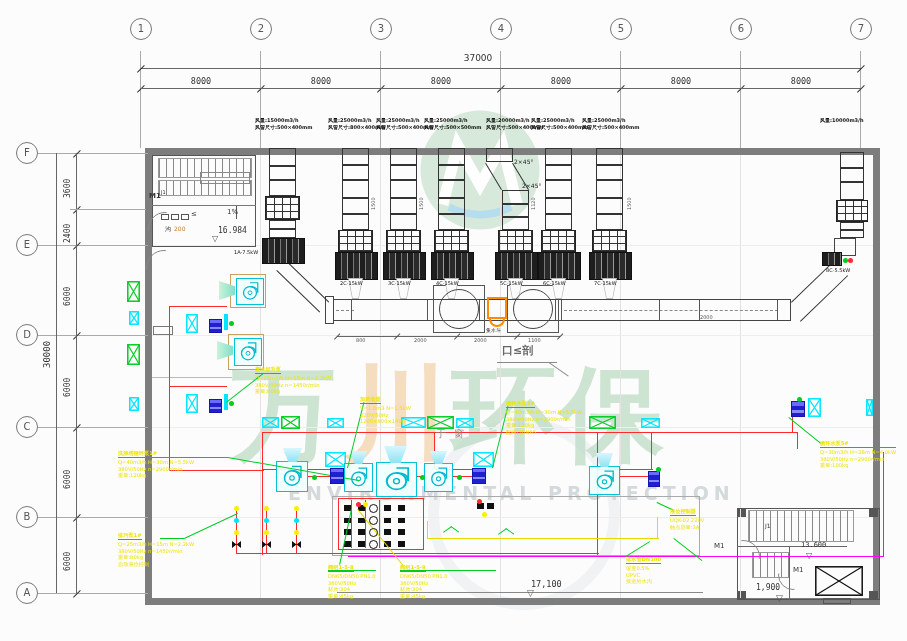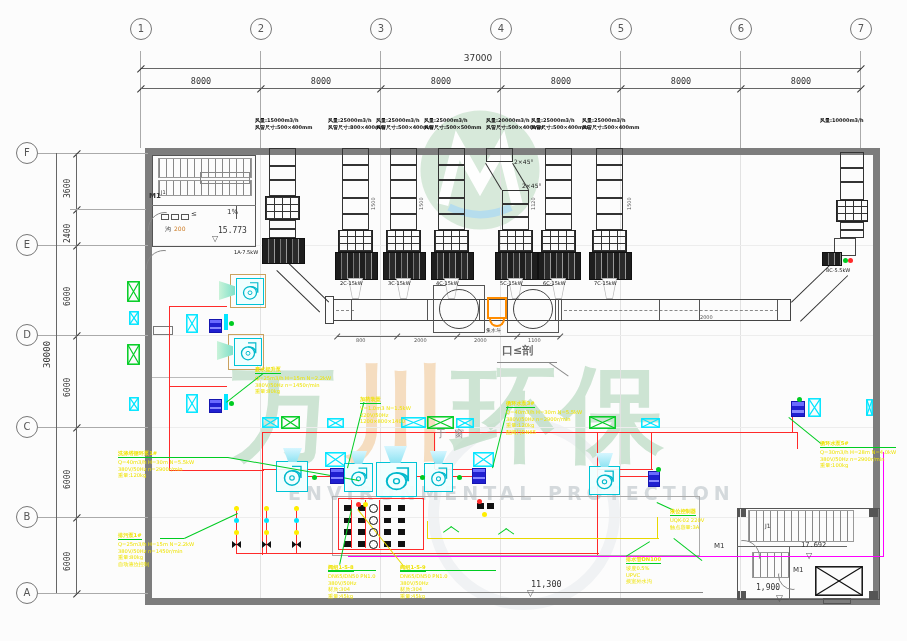--- a/index.html
+++ b/index.html
@@ -588,31 +588,31 @@
     <span class="t" style="position: absolute; left: 371px; top: 210px; font-size: 5px; color: rgb(85, 85, 85); transform: rotate(-90deg);">1500</span>
     <span class="t" style="position: absolute; left: 419px; top: 210px; font-size: 5px; color: rgb(85, 85, 85); transform: rotate(-90deg);">1500</span>
     <span class="t" style="position: absolute; left: 531px; top: 210px; font-size: 5px; color: rgb(85, 85, 85); transform: rotate(-90deg);">1120</span>
     <span class="t" style="position: absolute; left: 627px; top: 210px; font-size: 5px; color: rgb(85, 85, 85); transform: rotate(-90deg);">1500</span>
     <span class="t" style="position: absolute; left: 149px; top: 193px; font-size: 7px; color: rgb(51, 51, 51); font-weight: 700;">M1</span>
     <span class="t" style="position: absolute; left: 161px; top: 190px; font-size: 5px; color: rgb(51, 51, 51);">J1</span>
     <span class="t" style="position: absolute; left: 191px; top: 211px; font-size: 7px; color: rgb(51, 51, 51);">≤</span>
     <span class="t" style="position: absolute; left: 165px; top: 226px; font-size: 6px; color: rgb(51, 51, 51);">沟</span>
     <span class="t" style="position: absolute; left: 174px; top: 226px; font-size: 6px; color: rgb(204, 122, 34);">200</span>
     <span class="t" style="position: absolute; left: 227px; top: 209px; font-size: 7px; color: rgb(51, 51, 51);">1%</span>
-    <span class="t" style="position: absolute; left: 218px; top: 227px; font-size: 8px; color: rgb(51, 51, 51); font-family: &quot;DejaVu Sans Mono&quot;, monospace;">15.773</span>
+    <span class="t" style="position: absolute; left: 218px; top: 227px; font-size: 8px; color: rgb(51, 51, 51); font-family: &quot;DejaVu Sans Mono&quot;, monospace;">16.984</span>
     <span class="t" style="position: absolute; left: 212px; top: 235px; font-size: 8px; color: rgb(85, 85, 85);">▽</span>
     <span class="t" style="position: absolute; left: 502px; top: 345px; font-size: 11px; color: rgb(102, 102, 102); font-weight: 700;">口≤剖</span>
     <span class="t" style="position: absolute; left: 436px; top: 429px; font-size: 10px; color: rgb(136, 136, 136);">于</span>
     <span class="t" style="position: absolute; left: 454px; top: 429px; font-size: 10px; color: rgb(136, 136, 136);">窗</span>
-    <span class="t" style="position: absolute; left: 531px; top: 580px; font-size: 8.5px; color: rgb(51, 51, 51); font-family: &quot;DejaVu Sans Mono&quot;, monospace;">11,300</span>
+    <span class="t" style="position: absolute; left: 531px; top: 580px; font-size: 8.5px; color: rgb(51, 51, 51); font-family: &quot;DejaVu Sans Mono&quot;, monospace;">17,100</span>
     <span class="t" style="position: absolute; left: 527px; top: 589px; font-size: 9px; color: rgb(85, 85, 85);">▽</span>
     <span class="t" style="position: absolute; left: 765px; top: 523px; font-size: 6px; color: rgb(51, 51, 51);">J1</span>
     <span class="t" style="position: absolute; left: 714px; top: 543px; font-size: 7px; color: rgb(51, 51, 51);">M1</span>
     <span class="t" style="position: absolute; left: 793px; top: 567px; font-size: 7px; color: rgb(51, 51, 51);">M1</span>
-    <span class="t" style="position: absolute; left: 801px; top: 542px; font-size: 7px; color: rgb(51, 51, 51); font-family: &quot;DejaVu Sans Mono&quot;, monospace;">17.692</span>
+    <span class="t" style="position: absolute; left: 801px; top: 542px; font-size: 7px; color: rgb(51, 51, 51); font-family: &quot;DejaVu Sans Mono&quot;, monospace;">13.600</span>
     <span class="t" style="position: absolute; left: 806px; top: 552px; font-size: 8px; color: rgb(85, 85, 85);">▽</span>
     <span class="t" style="position: absolute; left: 756px; top: 584px; font-size: 8px; color: rgb(51, 51, 51); font-family: &quot;DejaVu Sans Mono&quot;, monospace;">1,900</span>
     <span class="t" style="position: absolute; left: 776px; top: 594px; font-size: 9px; color: rgb(85, 85, 85);">▽</span>
     <span class="t" style="position: absolute; left: 478px; top: 54px; font-size: 0px; color: rgb(51, 51, 51);"></span>
     <div class="ann" style="position: absolute; left: 118px; top: 450px;"><b>洗涤塔循环泵1#</b><div>Q=40m3/h H=30m N=5.5kW</div><div>380V/50Hz n=2900r/min</div><div>重量:120kg</div></div>
     <div class="ln" style="position: absolute; left: 142px; top: 457px; width: 86px; height: 1.1px; background: rgb(0, 204, 34);"></div>
     <div class="ln" style="position: absolute; left: 228px; top: 457px; width: 133px; height: 1.1px; background: rgb(0, 204, 34); transform: rotate(10deg);"></div>
     <div class="ann" style="position: absolute; left: 255px; top: 366px;"><b>废水提升泵</b><div>Q=25m3/h H=15m N=2.2kW</div><div>380V/50Hz n=1450r/min</div><div>重量:80kg</div></div>
     <div class="ln" style="position: absolute; left: 226px; top: 402px; width: 47px; height: 1.1px; background: rgb(0, 204, 34); transform: rotate(-38deg);"></div>
     <div class="ann" style="position: absolute; left: 360px; top: 396px;"><b>加药装置</b><div>V=1.0m3 N=1.5kW</div><div>220V/50Hz</div><div>1200×800×1400</div></div>

